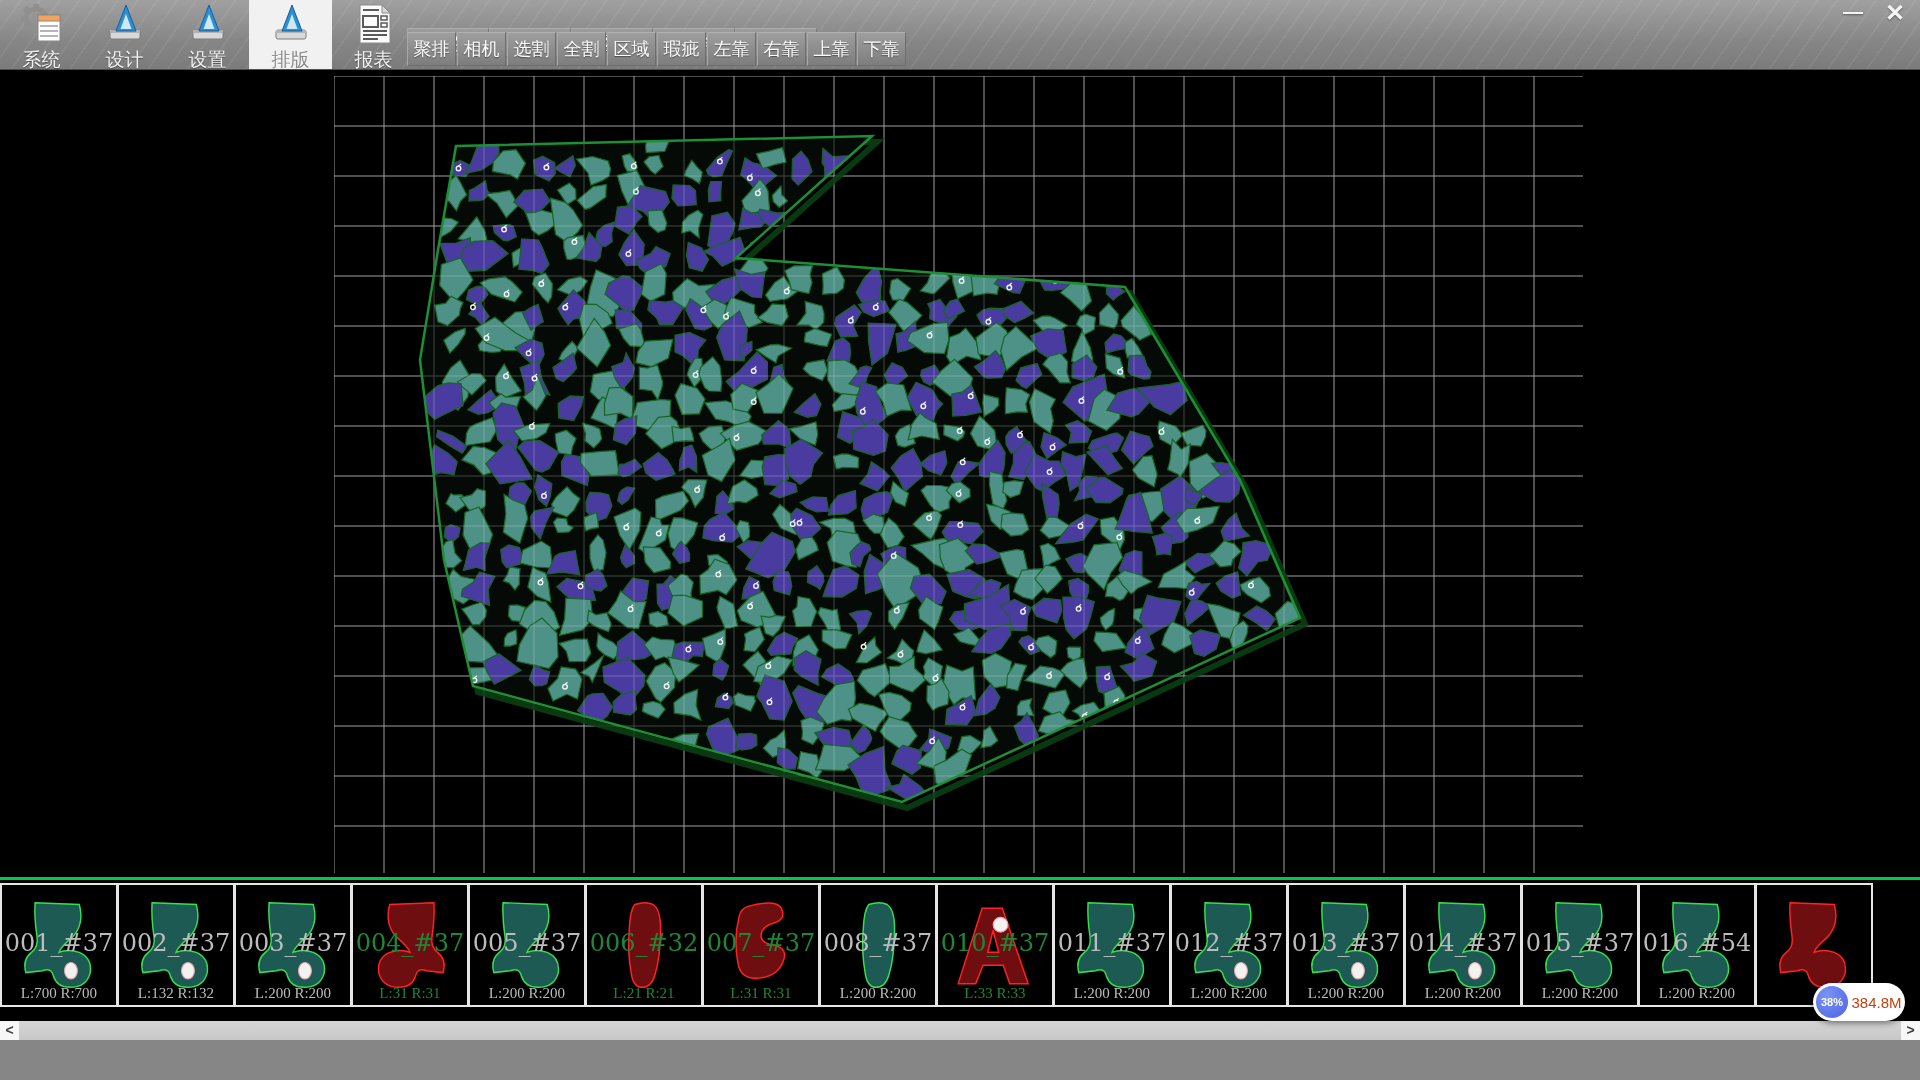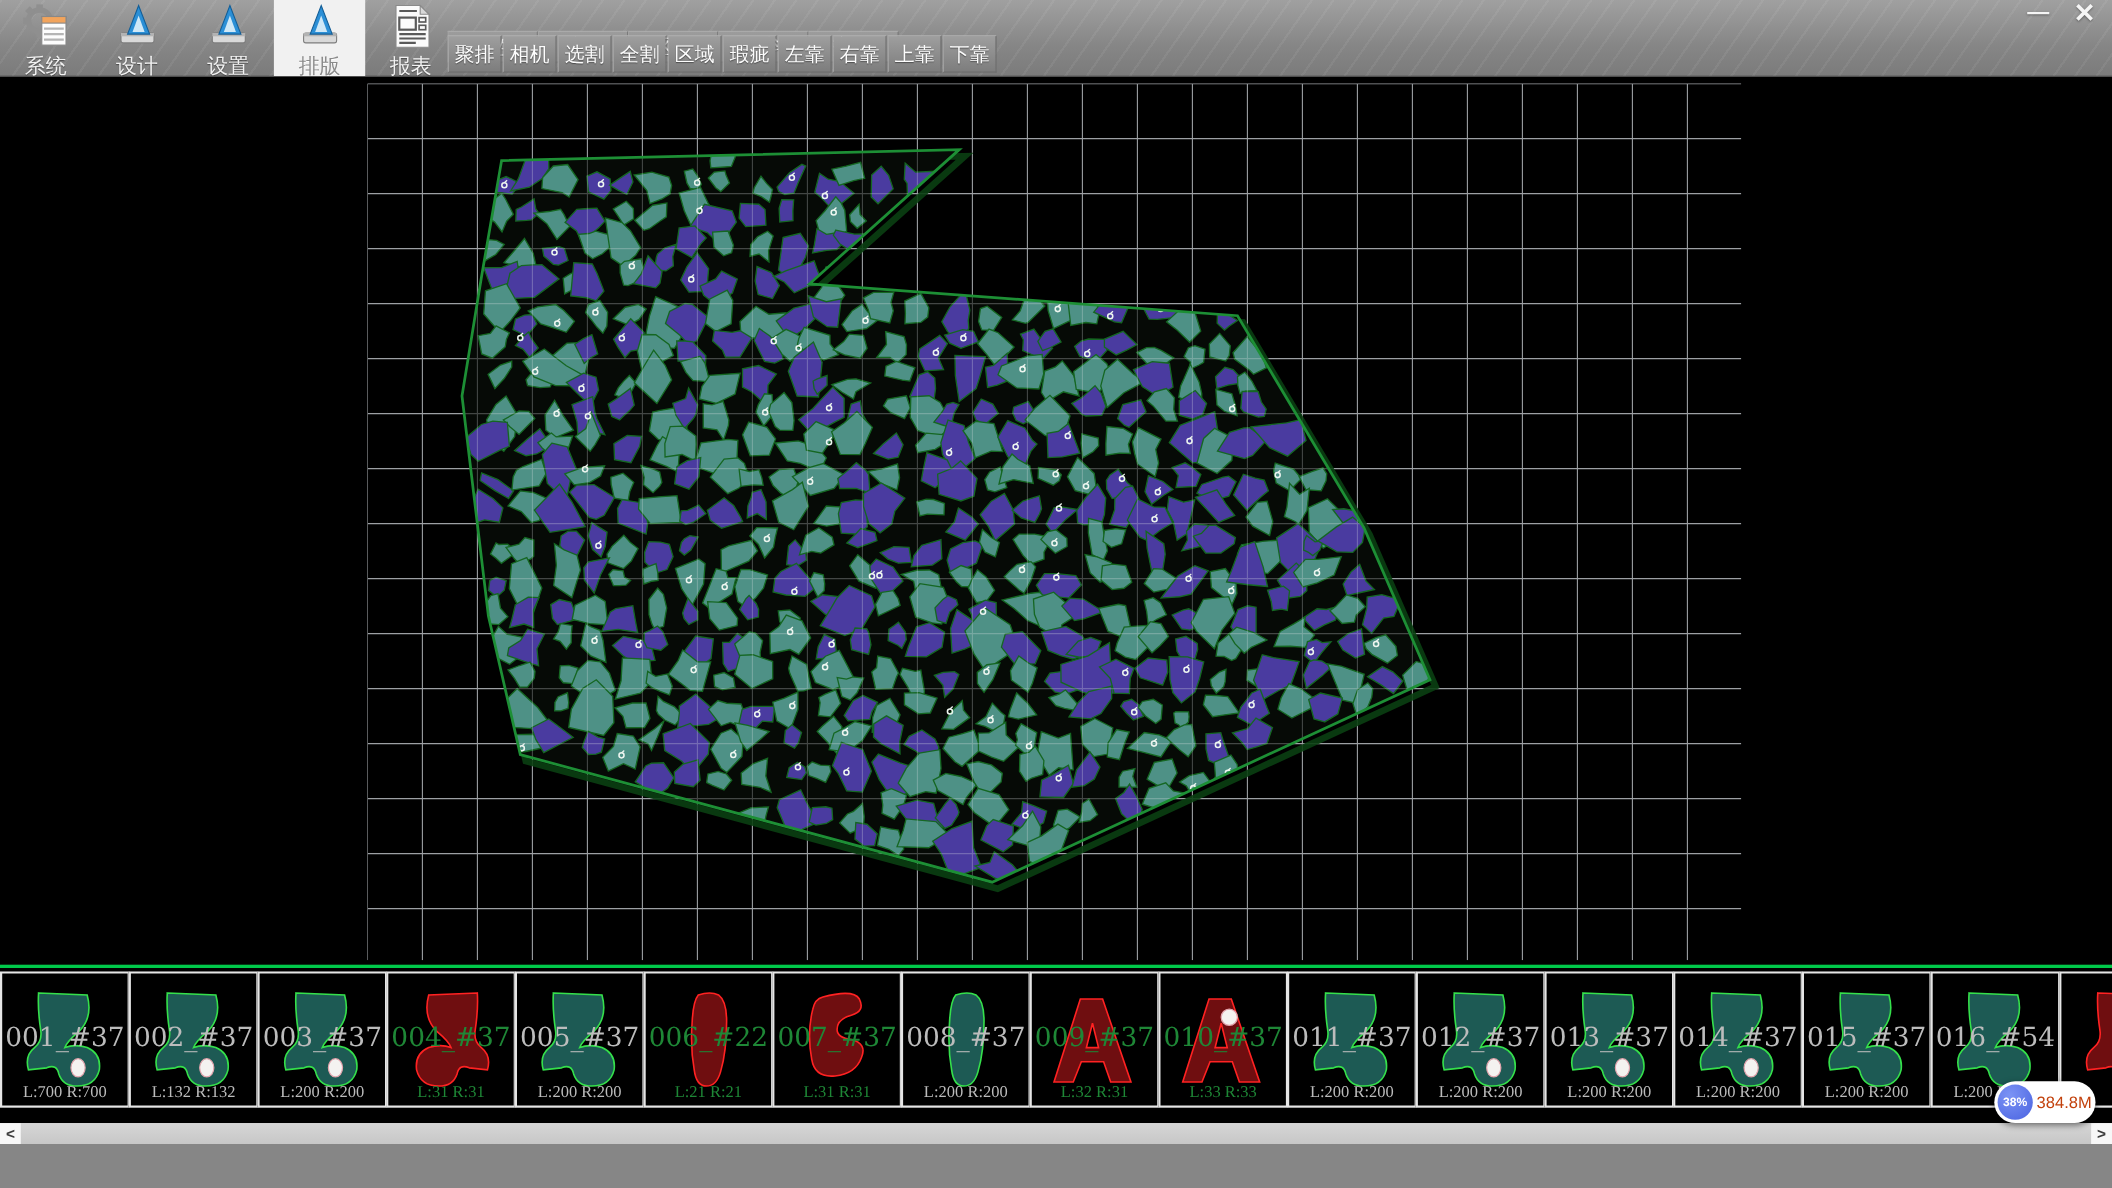--- a/index.html
+++ b/index.html
@@ -973,21 +973,21 @@
         <span class="thumb-label white-text">005_#37</span>
         <span class="thumb-counts white-text">L:200 R:200</span>
       <svg class="shape" viewBox="0 0 100 104" width="92" height="110">
           <g>
             <path d="M24 6 L72 8 Q78 30 64 44 Q52 54 50 60 Q60 56 72 60 Q86 66 84 82 Q80 98 62 98 Q48 98 44 86 Q42 76 32 80 L14 82 Q10 68 20 60 Q28 54 26 42 Q23 22 24 6 Z" fill="#1d5a54" stroke="#35e04b" stroke-width="1.6" fill-rule="evenodd"></path>
           </g>
         </svg>
       </div>
 
       <div class="thumb-cell">
-        <span class="thumb-label green-text">006_#22</span>
+        <span class="thumb-label green-text">006_#32</span>
         <span class="thumb-counts green-text">L:21 R:21</span>
       <svg class="shape" viewBox="0 0 100 104" width="92" height="110">
           <g>
             <path d="M40 8 Q52 4 60 8 Q68 14 68 34 Q68 64 62 84 Q58 98 48 98 Q38 98 36 82 Q32 60 34 34 Q35 14 40 8 Z" fill="#6f0e10" stroke="#ff2222" stroke-width="1.6" fill-rule="evenodd"></path>
           </g>
         </svg>
       </div>
 
       <div class="thumb-cell">
         <span class="thumb-label green-text">007_#37</span>
@@ -1002,29 +1002,20 @@
       <div class="thumb-cell">
         <span class="thumb-label white-text">008_#37</span>
         <span class="thumb-counts white-text">L:200 R:200</span>
       <svg class="shape" viewBox="0 0 100 104" width="92" height="110">
           <g>
             <path d="M40 8 Q52 4 60 8 Q68 14 68 34 Q68 64 62 84 Q58 98 48 98 Q38 98 36 82 Q32 60 34 34 Q35 14 40 8 Z" fill="#1d5a54" stroke="#35e04b" stroke-width="1.6" fill-rule="evenodd"></path>
           </g>
         </svg>
       </div>
 
-      <div class="thumb-cell">
-        <span class="thumb-label green-text">009_#37</span>
-        <span class="thumb-counts green-text">L:32 R:31</span>
-      <svg class="shape" viewBox="0 0 100 104" width="92" height="110">
-          <g>
-            <path d="M36 12 L58 12 L86 94 L66 94 L59 74 L37 74 L29 94 L10 94 Z M42 60 L54 60 L48 36 Z" fill="#6f0e10" stroke="#ff2222" stroke-width="1.6" fill-rule="evenodd"></path>
-          </g>
-        </svg>
-      </div>
 
       <div class="thumb-cell">
         <span class="thumb-label green-text">010_#37</span>
         <span class="thumb-counts green-text">L:33 R:33</span>
       <svg class="shape" viewBox="0 0 100 104" width="92" height="110">
           <g>
             <path d="M36 12 L58 12 L86 94 L66 94 L59 74 L37 74 L29 94 L10 94 Z M42 60 L54 60 L48 36 Z" fill="#6f0e10" stroke="#ff2222" stroke-width="1.6" fill-rule="evenodd"></path>
             <ellipse cx="56" cy="30" rx="8" ry="8" fill="#f4f2f0" stroke="#e3a4ad" stroke-width="1.2"></ellipse>
           </g>
         </svg>

